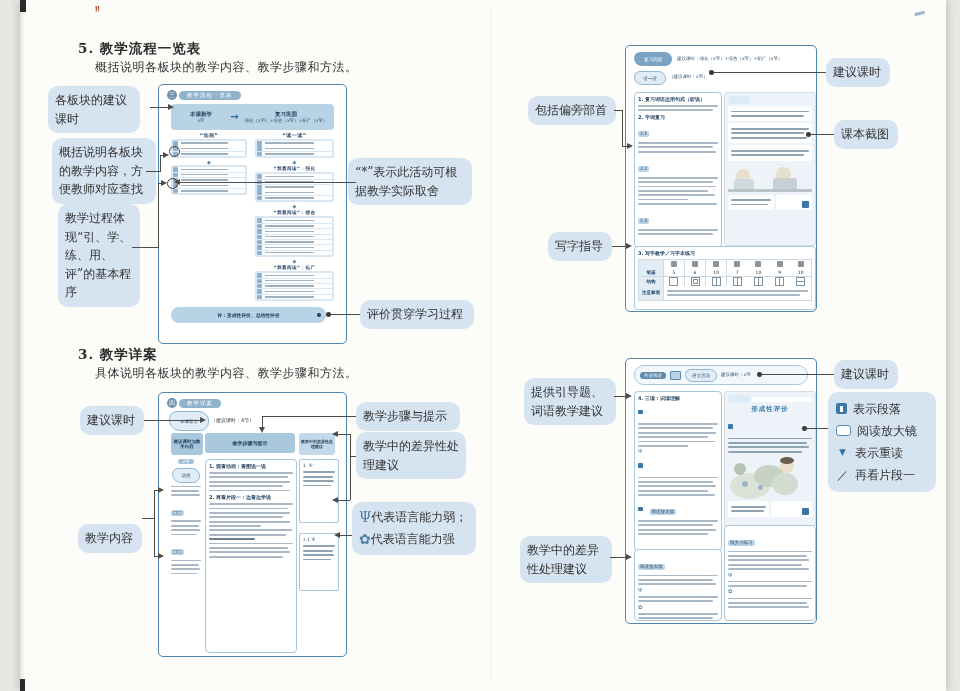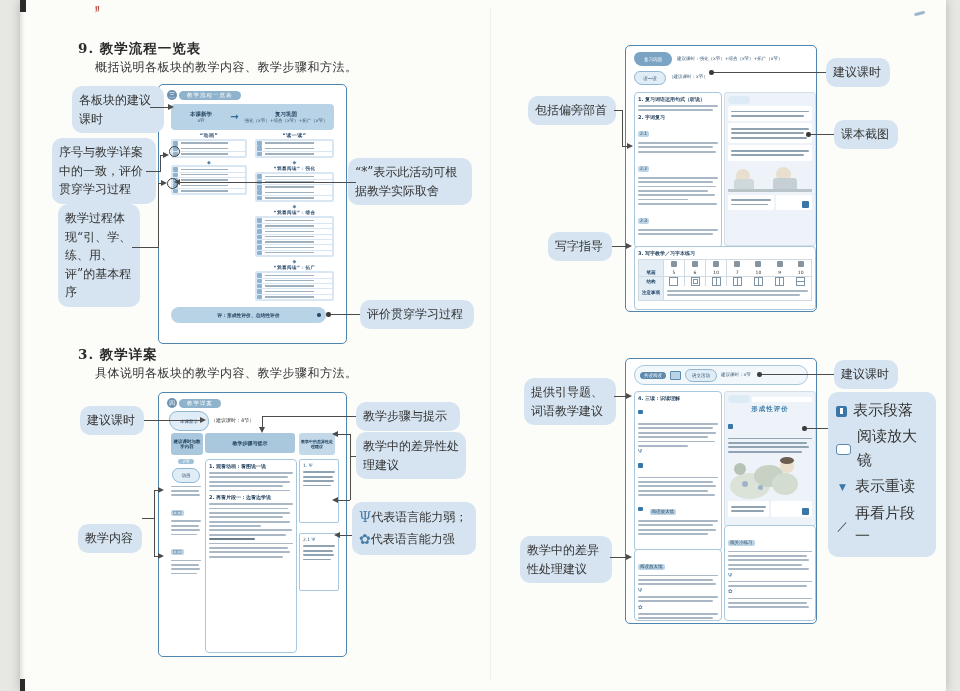--- a/index.html
+++ b/index.html
@@ -71,21 +71,21 @@
          vertical-align:middle;margin-right:2px}
   .abil{color:#4a7faa;font-size:4.8px;line-height:1}
   .sprout-lg{color:#4a7faa;font-size:14px;vertical-align:-1px}
   
   .lgrow{display:flex;align-items:center;gap:6px;margin:3.5px 0}
   .lg-sq{width:11px;height:11px;background:#3a77a8;border-radius:2px;display:flex;align-items:center;justify-content:center;flex:none}
   .lg-sq i{display:block;width:2.5px;height:6px;background:#fff}
   .lg-box{width:13px;height:9px;background:#fff;border:1.3px solid #5a8ab2;border-radius:3px;flex:none}
   .lg-tri{color:#3a77a8;font-size:9px;width:13px;text-align:center;flex:none}
   .lg-sl{color:#333;font-size:11px;width:13px;text-align:center;flex:none}
-  .lglabel{font-size:15px;color:#333;font-family:Liberation Mono, monospace}
+  .lglabel{font-size:12px;color:#333;font-family:Liberation Serif, serif}
   
   .wtable{display:grid;grid-template-columns:24px repeat(7,1fr);gap:.6px;background:#cfdae3;
           border:1px solid #cfdae3;margin-top:2px}
   .wtable>div{background:#fff;min-height:8px;display:flex;align-items:center;justify-content:center}
   .wtable .lab{background:#e2edf5;font-size:4.5px;color:#27496a;font-weight:bold}
   .chsk{width:6px;height:6px;background:#5f6f7d;opacity:.75;border-radius:1px}
   .stsq{width:7px;height:7px;border:1px solid #7f93a3;position:relative}
   .stsq.v::after{content:"";position:absolute;left:3px;top:0;width:1px;height:100%;background:#7f93a3}
   .stsq.h::after{content:"";position:absolute;top:3px;left:0;height:1px;width:100%;background:#7f93a3}
   .stsq.b::after{content:"";position:absolute;left:1.5px;top:1.5px;width:3px;height:3px;border:1px solid #7f93a3}
@@ -102,21 +102,21 @@
 <body>
 
 <div class="paper"></div>
 <div class="edge"></div>
 <div class="fold"></div>
 <div class="corner" style="left:20px;top:0;width:6px;height:12px"></div>
 <div class="corner" style="left:20px;top:679px;width:5px;height:12px"></div>
 <div class="redmark" style="left:92px;top:2px">〃</div>
 <div class="bluedash" style="left:914px;top:12px"></div>
 
-<div class="h2" style="left:78px;top:40px">9. 教学流程一览表</div>
+<div class="h2" style="left:78px;top:40px">5. 教学流程一览表</div>
 <div class="sub" style="left:95px;top:59px">概括说明各板块的教学内容、教学步骤和方法。</div>
 <div class="h2" style="left:78px;top:346px">3. 教学详案</div>
 <div class="sub" style="left:95px;top:365px">具体说明各板块的教学内容、教学步骤和方法。</div>
 
 <div class="fig" style="left:158px;top:84px;width:187px;height:258px">
   <div class="badge" style="left:8px;top:5px">
     <span class="bnum">三</span>
     <span class="bpill">教学流程一览表</span>
   </div>
   <div class="band" style="left:12px;top:19px;width:155px;height:22px">
@@ -609,25 +609,25 @@
       </div>
     <div class="abil" style="font-size:5.5px">✿</div>
     <div>
         <div class="sk" style="width: 100%;"></div>
         <div class="sk" style="width: 94%;"></div>
         <div class="sk" style="width: 97%;"></div>
       </div>
   </div>
 </div>
 
-<div class="bubble" style="left:72px;top:86px;width:78px">各板块的建议课时</div>
+<div class="bubble" style="left:48px;top:86px;width:78px">各板块的建议课时</div>
 <div class="hl" style="left:150px;top:107px;width:18px"></div>
 <div class="ar ar-r" style="left:168px;top:103.5px"></div>
 
-<div class="bubble" style="left:52px;top:138px;width:90px">序号与教学详案中的一致，评价贯穿学习过程</div>
+<div class="bubble" style="left:52px;top:138px;width:90px">概括说明各板块的教学内容，方便教师对应查找</div>
 <div class="hl" style="left:146px;top:171px;width:14px"></div>
 <div class="vl" style="left:160px;top:155px;height:17px"></div>
 <div class="hl" style="left:160px;top:155px;width:4px"></div>
 <div class="ar ar-r" style="left:163px;top:151.5px"></div>
 <div class="cmark" style="left:169px;top:146px"></div>
 
 <div class="bubble" style="left:58px;top:204px;width:68px">教学过程体现“引、学、练、用、评”的基本程序</div>
 <div class="hl" style="left:132px;top:247px;width:26px"></div>
 <div class="vl" style="left:158px;top:183px;height:65px"></div>
 <div class="hl" style="left:158px;top:183px;width:4px"></div>

